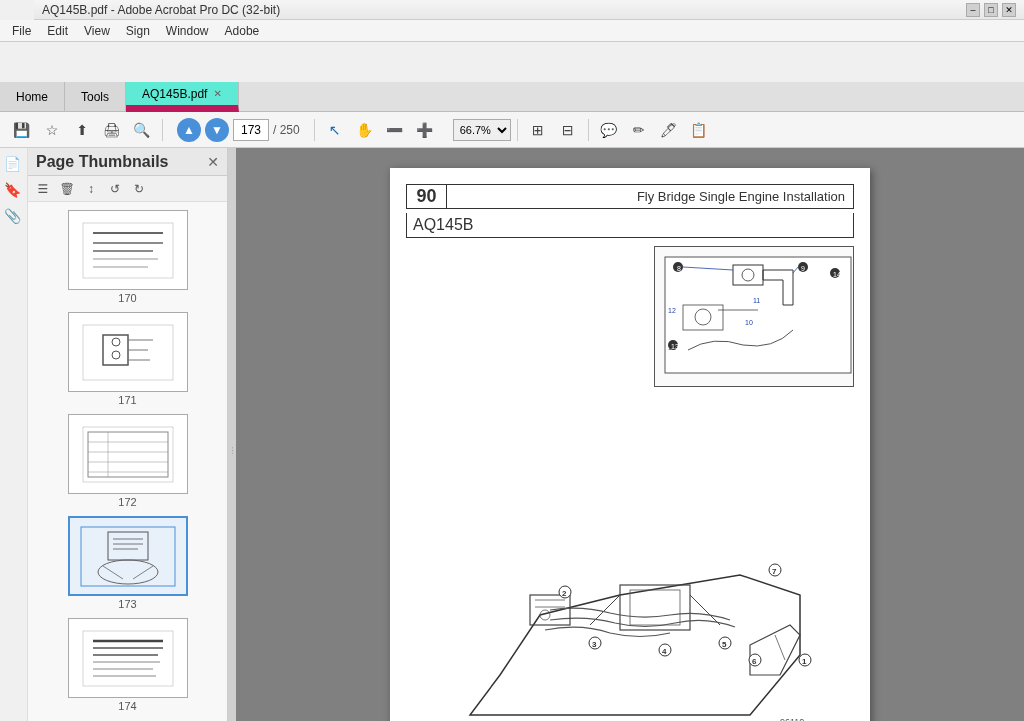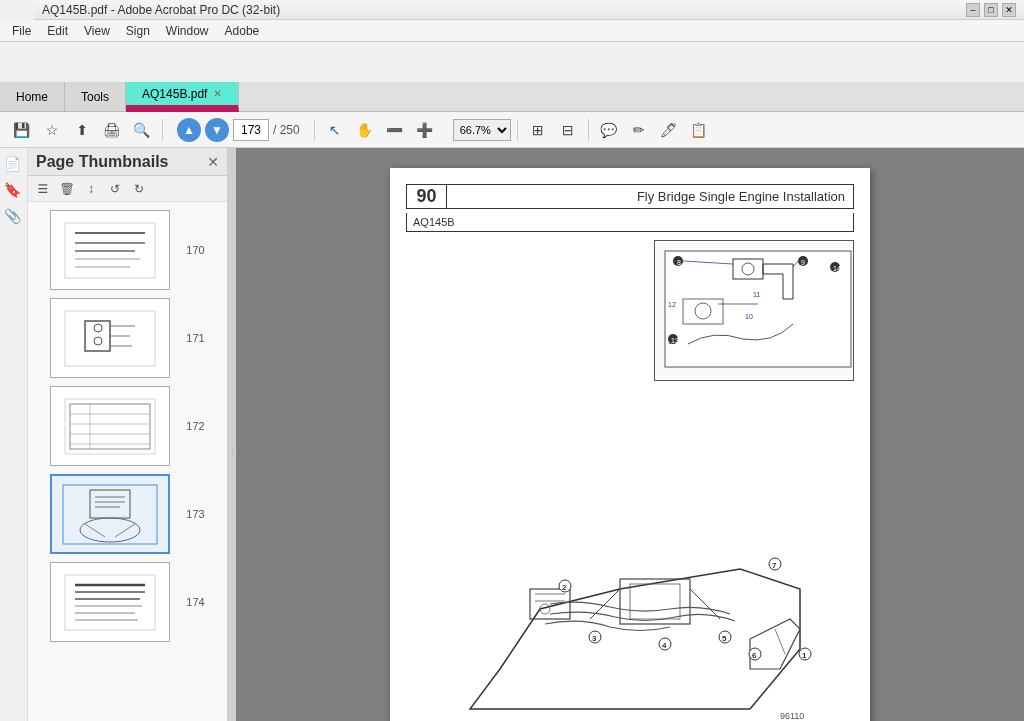--- a/index.html
+++ b/index.html
@@ -135,24 +135,24 @@
       flex: 1;
       overflow-y: auto;
       padding: 8px;
       display: flex;
       flex-direction: column;
       align-items: center;
       gap: 8px;
     }
     .thumbnail-item {
       display: flex;
-      flex-direction: row;
+      flex-direction: column;
       align-items: center;
       cursor: pointer;
-      gap: 16px;
+      gap: 2px;
     }
     .thumbnail-img {
       width: 120px;
       height: 80px;
       border: 1px solid #aaa;
       background: #fff;
       display: flex;
       align-items: center;
       justify-content: center;
       overflow: hidden;
@@ -218,21 +218,21 @@
       font-size: 13px;
       color: #333;
       display: flex;
       align-items: center;
       justify-content: flex-end;
     }
     .pdf-sub-header {
       border: 1px solid #333;
       border-top: none;
       padding: 3px 6px;
-      font-size: 11px;
+      font-size: 16px;
       color: #333;
       margin-bottom: 8px;
     }
     .pdf-content {
       display: flex;
       flex-direction: column;
       align-items: center;
       gap: 8px;
     }
     .pdf-diagram-box {

